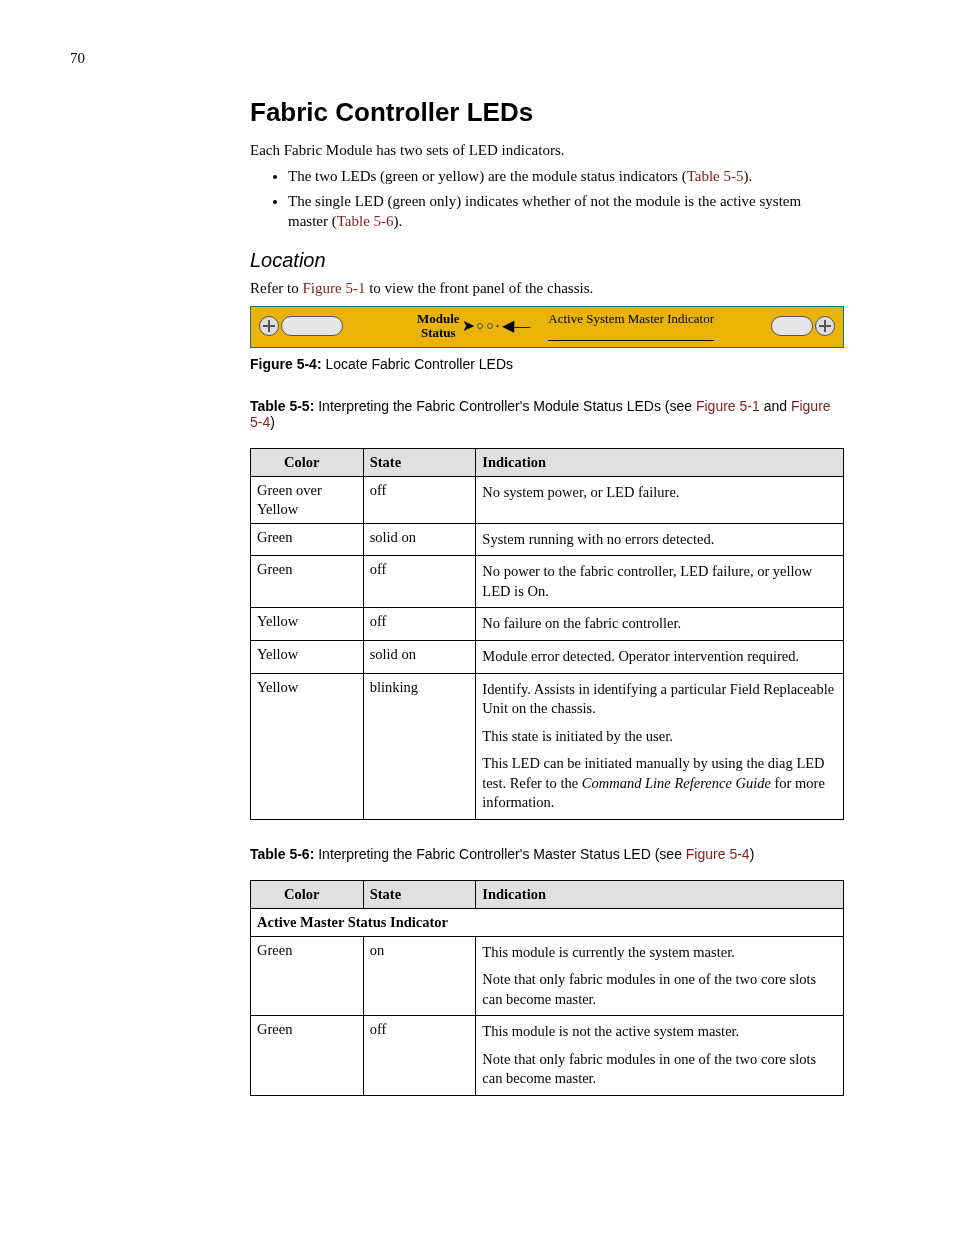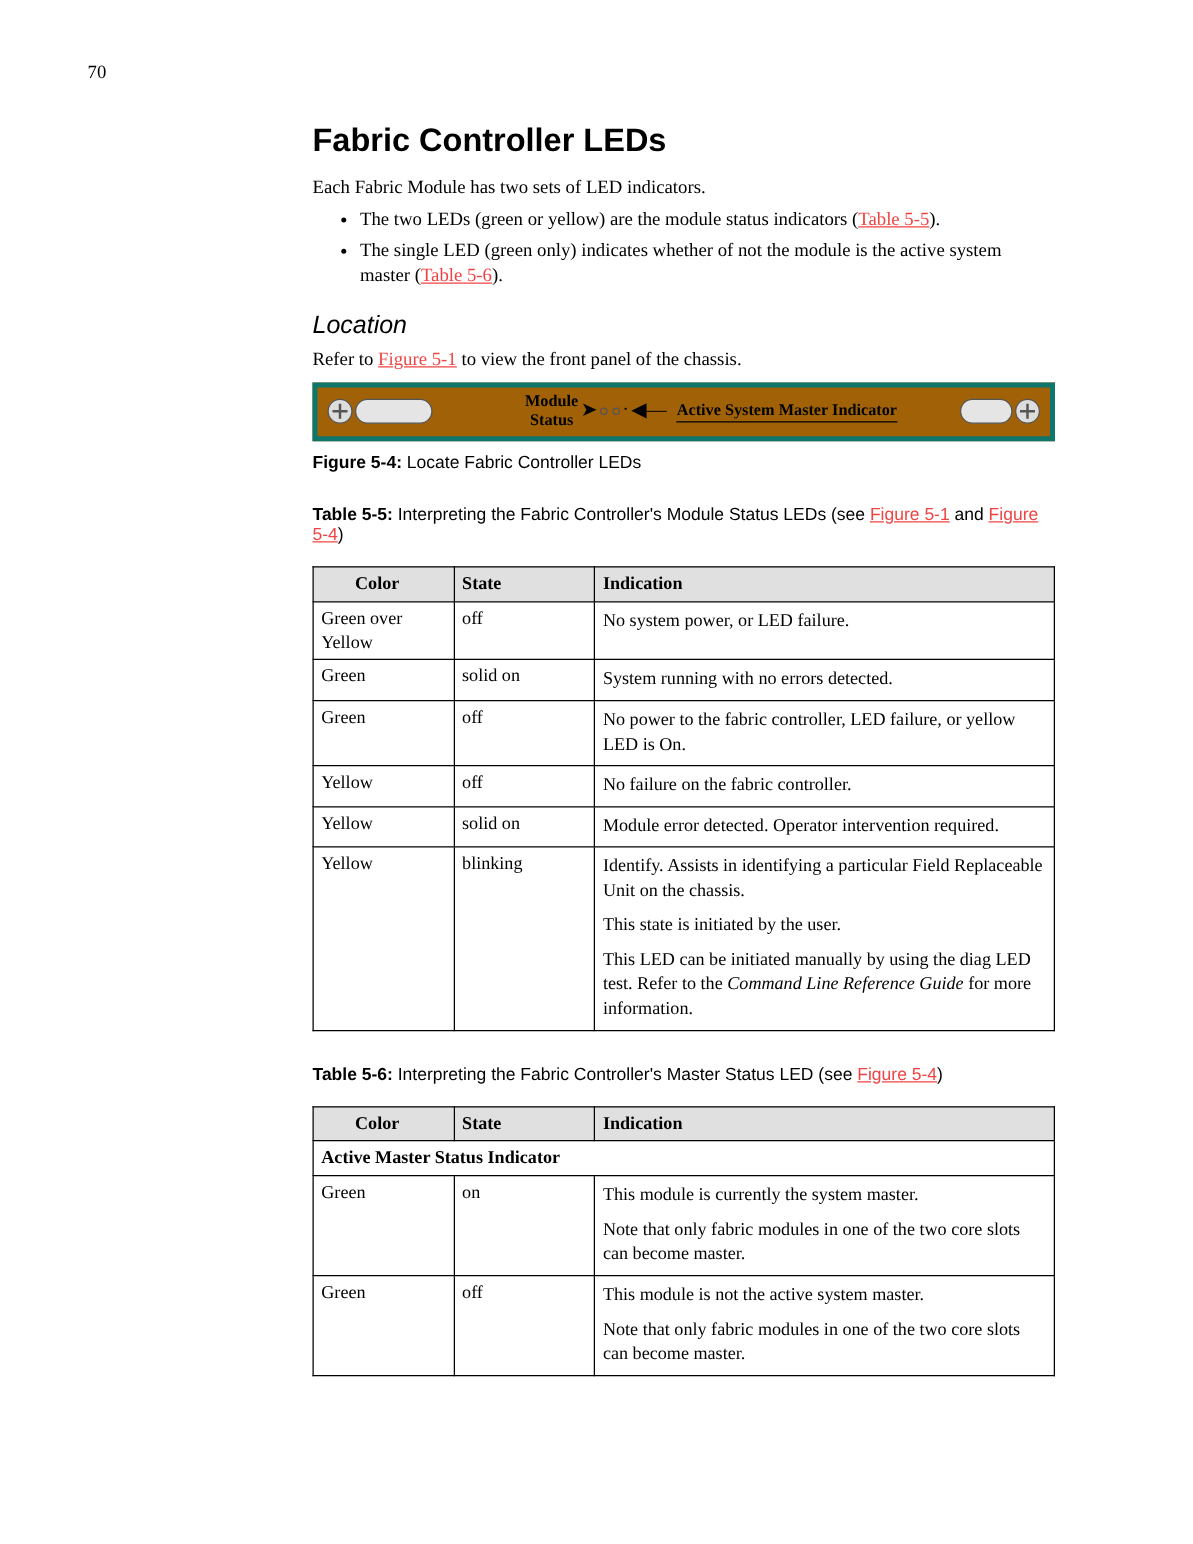--- a/index.html
+++ b/index.html
@@ -38,26 +38,25 @@
   }
   ul {
     margin: 4px 0 10px 0;
     padding-left: 38px;
   }
   li {
     margin: 4px 0;
     line-height: 1.35;
   }
   .xref {
-    color: #ef4444;
-    text-decoration: underline;
+    color: #7f1d1d;
   }
   .fig-panel {
-    border: 4px solid #0f766e;
-    background: #a16207;
+    border: 1px solid #0f766e;
+    background: #eab308;
     padding: 4px 8px 6px 8px;
     margin-top: 8px;
     display: flex;
     align-items: center;
     gap: 2px;
     font-family: "Times New Roman", serif;
   }
   .screw {
     width: 18px; height: 18px;
     border: 1.5px solid #555;
@@ -91,25 +90,25 @@
     font-size: 16px;
     line-height: 1;
   }
   .leds {
     display: flex; gap: 4px; align-items: center;
   }
   .led-dot {
     width: 4px; height: 4px; border: 1px solid #555; border-radius: 50%;
   }
   .asm-label {
-    font-weight: bold;
+    font-weight: normal;
     font-size: 13px;
     border-bottom: 1px solid #000;
-    padding-bottom: 1px;
-    margin-left: 6px;
+    padding-bottom: 13px;
+    margin-left: 16px;
   }
   .caption {
     font-family: Arial, Helvetica, sans-serif;
     font-size: 14px;
     margin: 8px 0 18px 0;
   }
   .caption b { font-weight: bold; }
   table {
     border-collapse: collapse;
     width: 100%;

